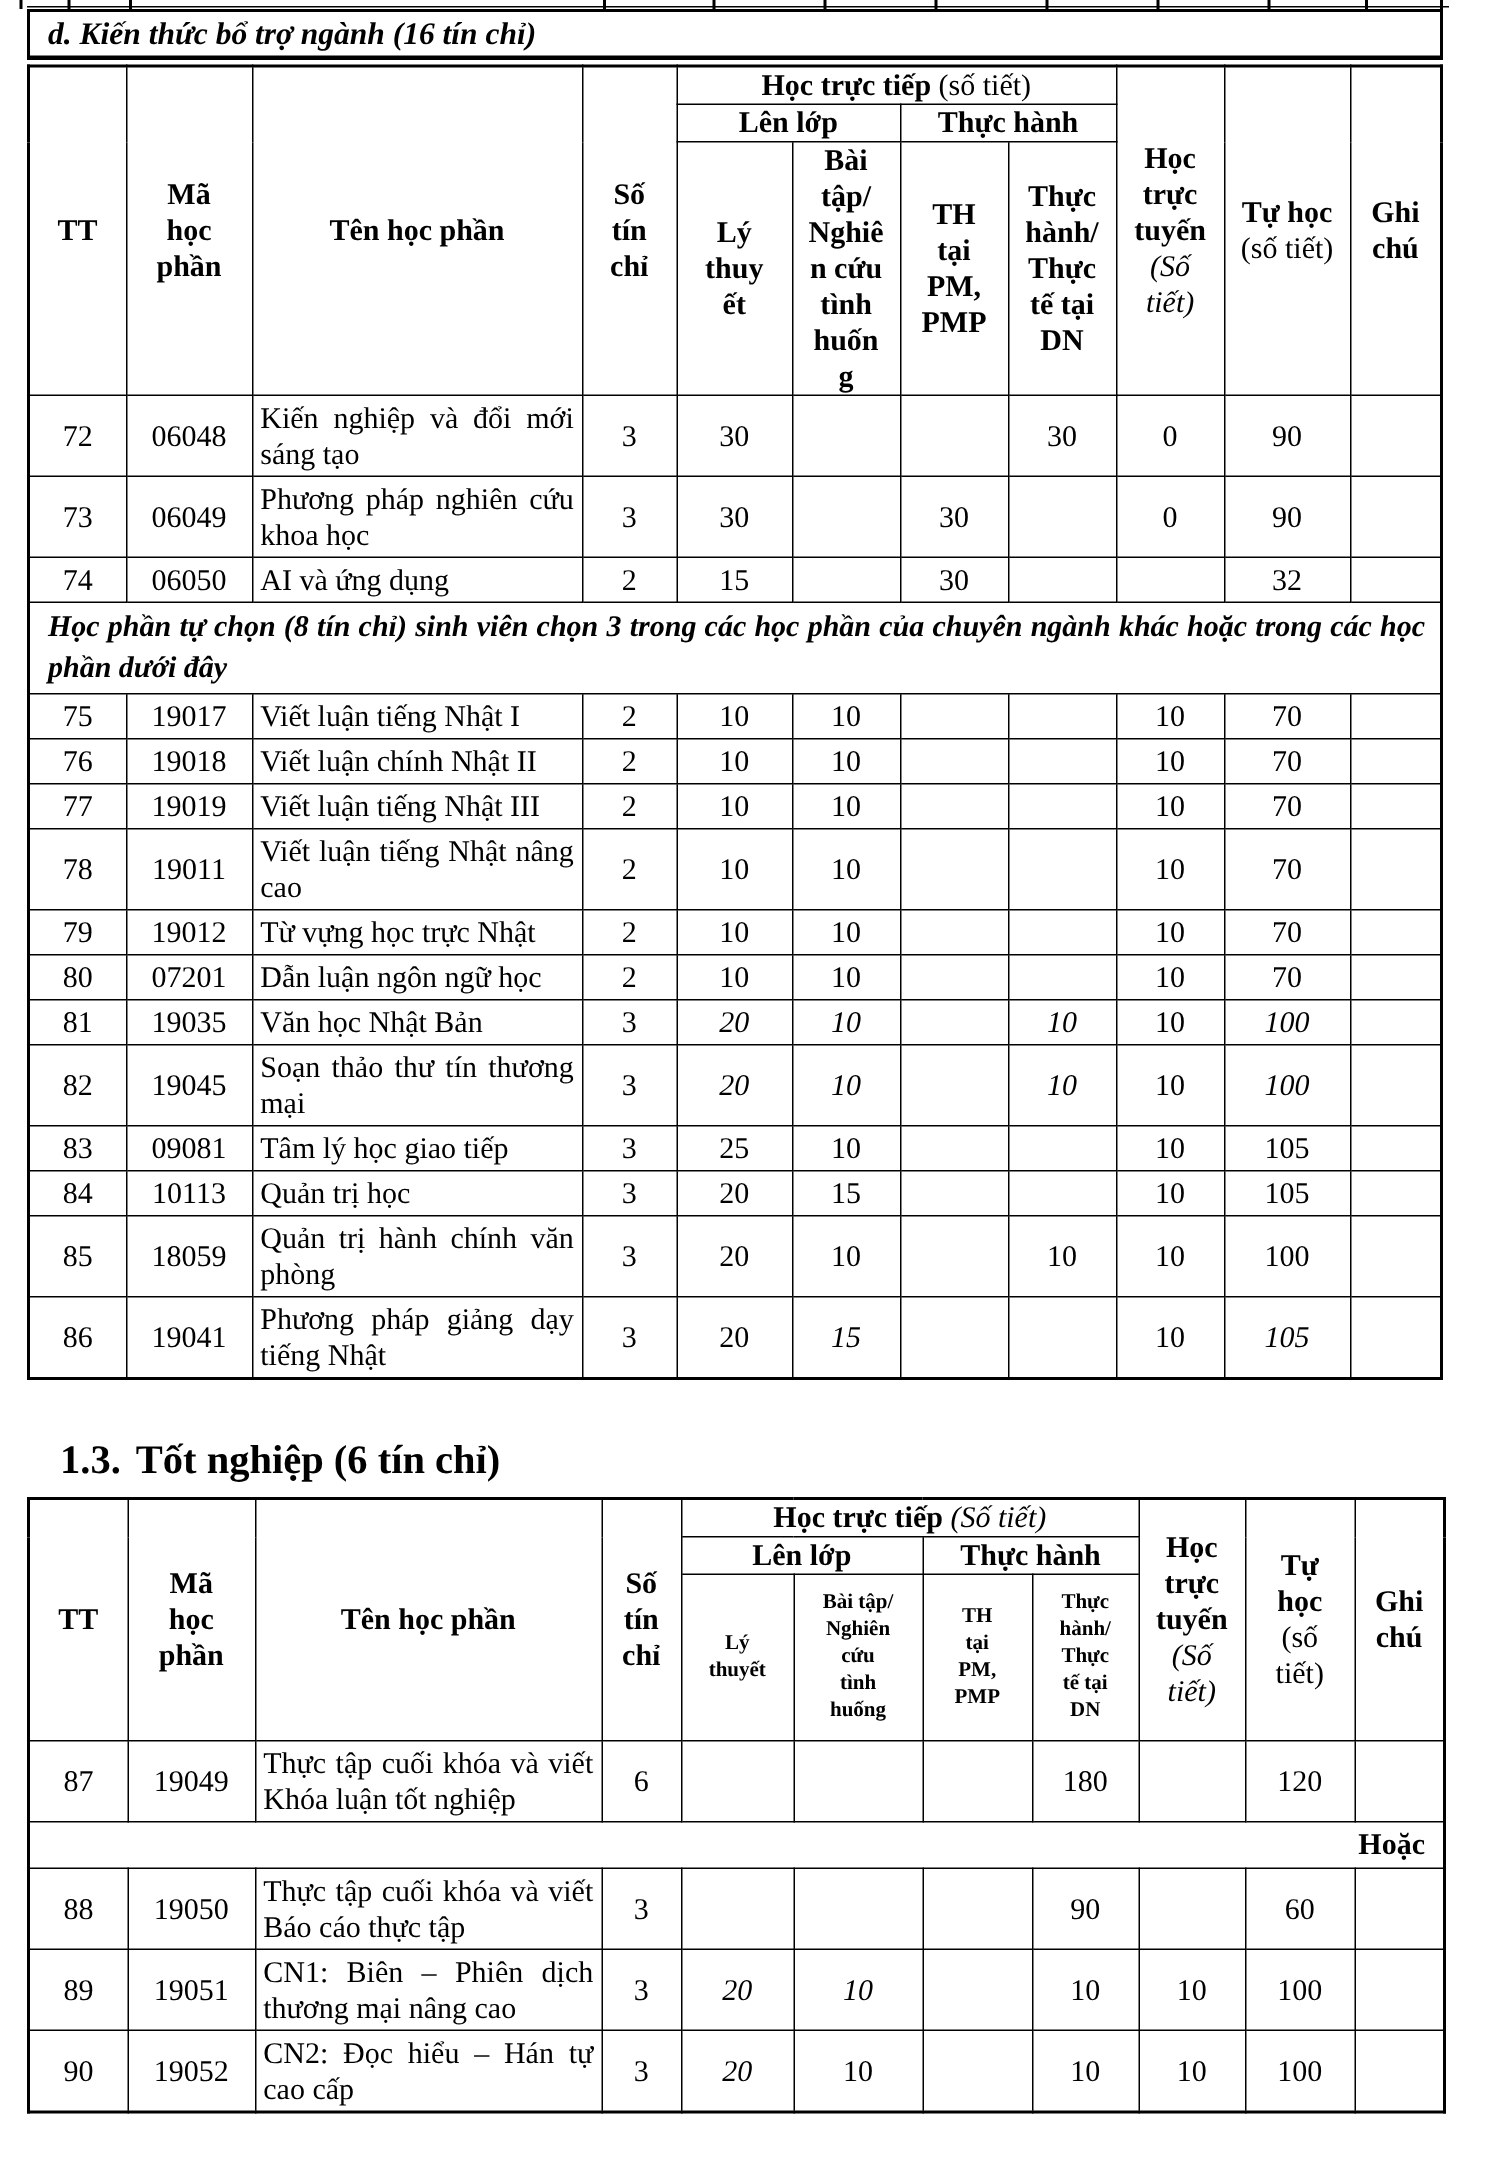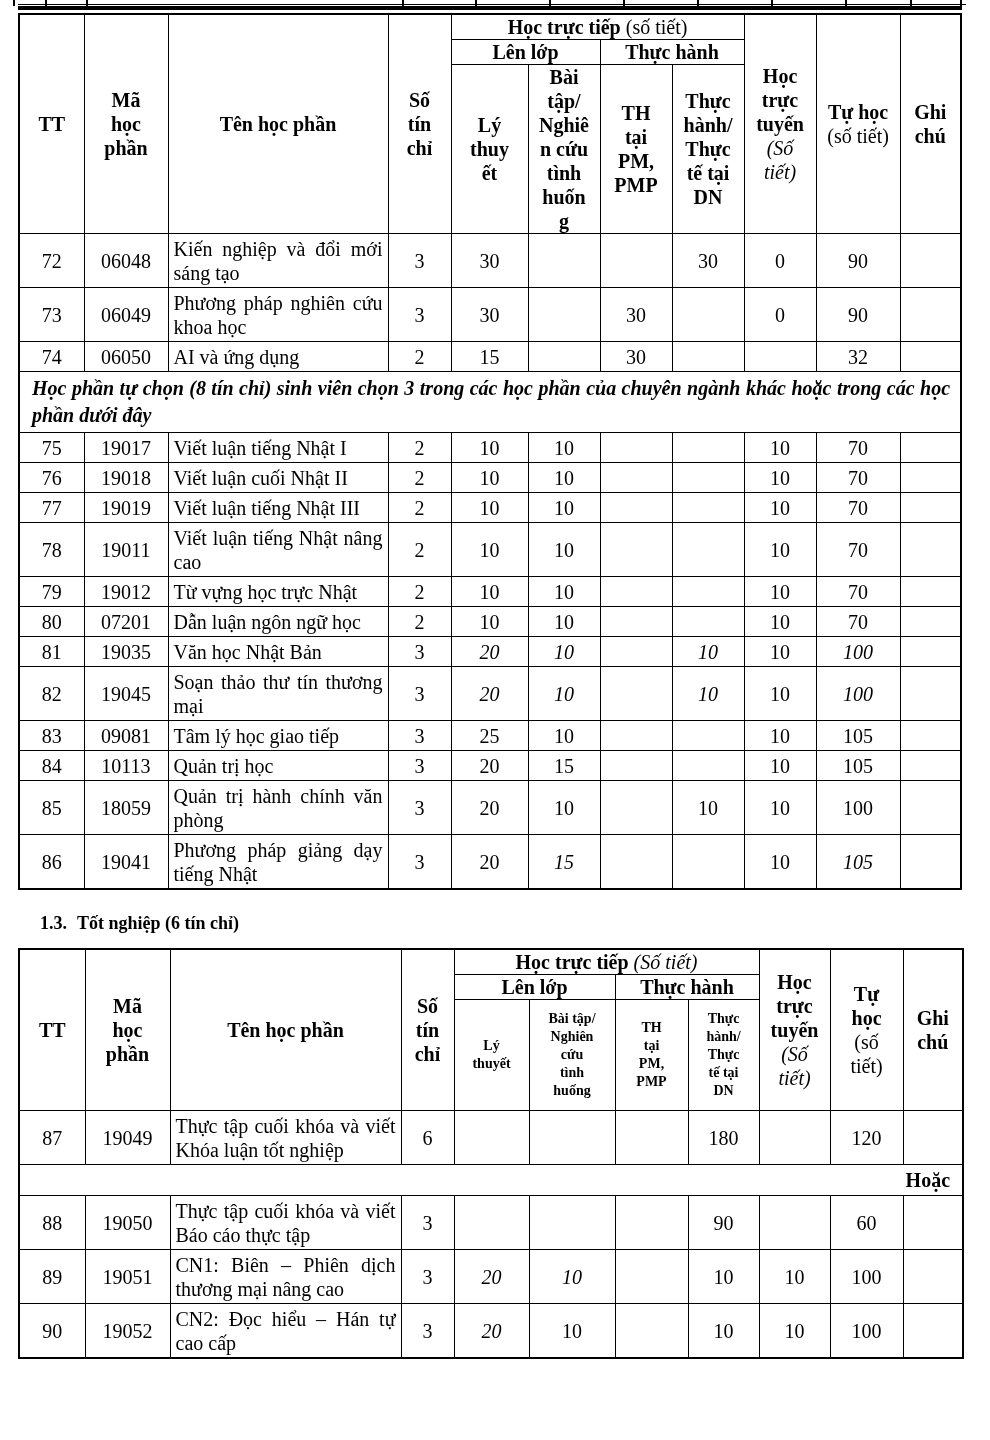--- a/index.html
+++ b/index.html
@@ -27,21 +27,21 @@
   .hdr-mid{height:22px;}
   .t2 .hdr-sub th{padding:10px 2px;}
   .small{font-size:14px;line-height:18px;}
 
   td{font-size:20px;line-height:24px;text-align:center;vertical-align:middle;padding:2.5px 3px;}
   td.c-ten{text-align:justify;text-align-last:left;-moz-text-align-last:left;padding:2.5px 5px;}
   td.it{font-style:italic;}
   td.note-cell{text-align:justify;text-align-last:left;font-weight:bold;font-style:italic;padding:3px 10px 3px 12px;line-height:27px;}
   td.hoac-cell{text-align:right;font-weight:bold;padding:3px 12px;line-height:24px;}
 
-  .grad-heading{margin:20px 0 12px 40px;font-size:18px;font-weight:bold;line-height:26px;}
+  .grad-heading{margin:40px 0 12px 40px;font-size:27px;font-weight:bold;line-height:26px;}
   .grad-heading .num{margin-right:10px;}
 </style>
 </head>
 <body>
 
 <div class="top-strip">
   <div class="hline"></div>
 <div class="tick" style="left: 13px;"></div>
     <div class="tick" style="left: 45px;"></div>
     <div class="tick" style="left: 86px;"></div>
@@ -50,20 +50,21 @@
     <div class="tick" style="left: 549px;"></div>
     <div class="tick" style="left: 623px;"></div>
     <div class="tick" style="left: 697px;"></div>
     <div class="tick" style="left: 771px;"></div>
     <div class="tick" style="left: 845px;"></div>
     <div class="tick" style="left: 910px;"></div>
     <div class="tick" style="left: 960px;"></div>
   </div>
 
 <div class="intro-box">
+  <div class="intro-row">d. Kiến thức bổ trợ ngành (16 tín chỉ)</div>
 </div>
 
 <table class="t1">
   <colgroup>
     <col style="width:65px">
       <col style="width:84px">
       <col style="width:220px">
       <col style="width:63px">
     <col style="width:77px">
       <col style="width:72px">
@@ -176,21 +177,21 @@
         <td class="c-bt">10</td>
         <td class="c-thpm"></td>
         <td class="c-thdn"></td>
         <td class="c-ttt">10</td>
         <td class="c-th">70</td>
         <td class="c-gc"></td>
       </tr>
       <tr>
         <td class="c-tt">76</td>
         <td class="c-ma">19018</td>
-        <td class="c-ten">Viết luận cuối Nhật II</td>
+        <td class="c-ten">Viết luận chính Nhật II</td>
         <td class="c-stc">2</td>
         <td class="c-lt">10</td>
         <td class="c-bt">10</td>
         <td class="c-thpm"></td>
         <td class="c-thdn"></td>
         <td class="c-ttt">10</td>
         <td class="c-th">70</td>
         <td class="c-gc"></td>
       </tr>
       <tr>

